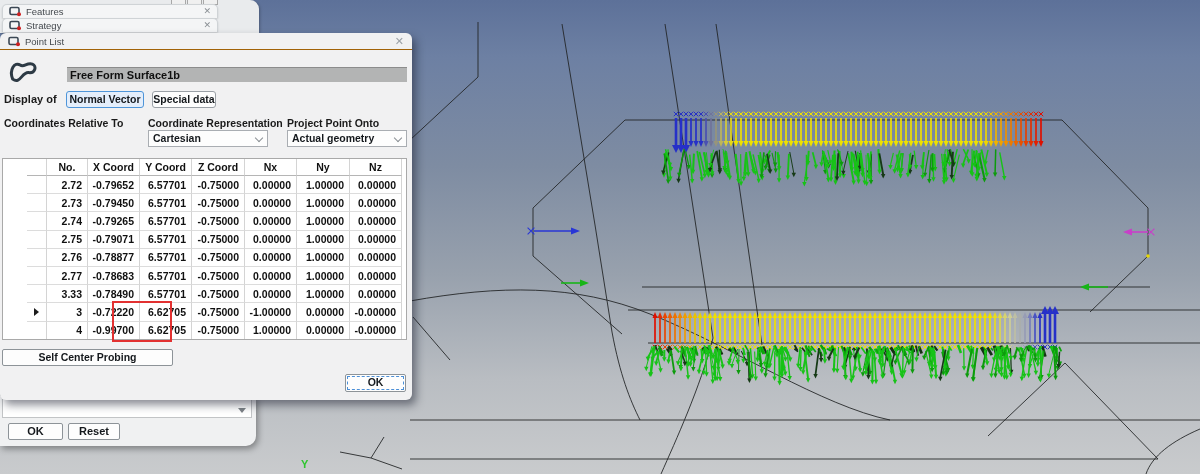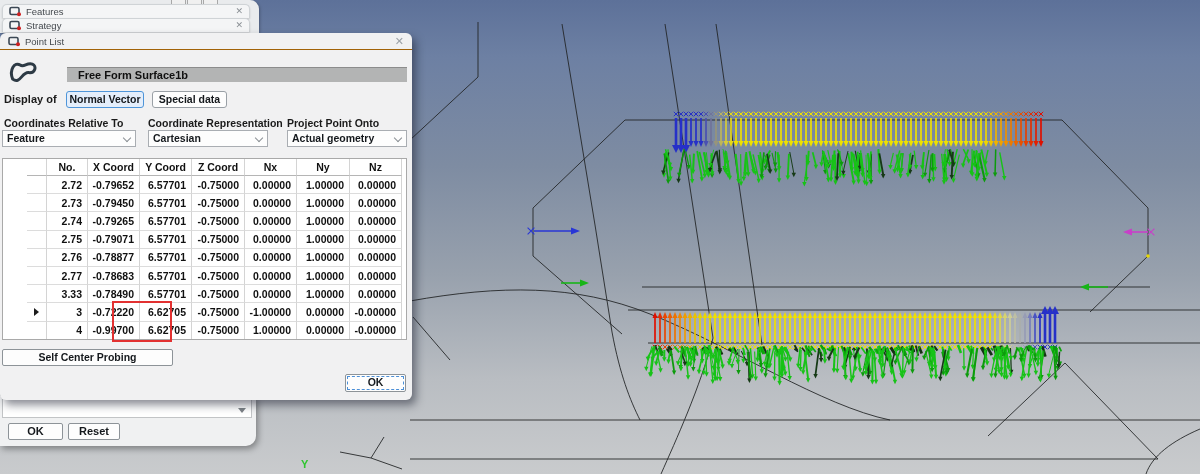--- a/index.html
+++ b/index.html
@@ -7,43 +7,43 @@
         font-family:"Liberation Sans",sans-serif;-webkit-font-smoothing:antialiased;}
   
   #scene{position:absolute;inset:0;
      background:linear-gradient(180deg,#5d7199 0%,#6d80a3 12%,#7e8ca2 35%,#98a1ad 58%,#b9bdc2 80%,#c9cbcd 100%);}
   #scenesvg{position:absolute;inset:0;width:1200px;height:474px;}
   
   #backing{position:absolute;left:0;top:0;width:259px;height:33px;background:#e9ebed;
      border-radius:0 9px 0 0;box-shadow:1px 1px 3px rgba(0,0,0,.25);z-index:10;}
   .minibtn{position:absolute;top:0;width:15px;height:5px;background:#f0f0f0;border:1px solid #a8a8a8;
      border-top:none;box-sizing:border-box;z-index:11;}
-  .bar{position:absolute;left:2px;width:248px;height:14px;background:#f4f5f6;border:1px solid #cfd3d6;
+  .bar{position:absolute;left:2px;width:216px;height:14px;background:#f4f5f6;border:1px solid #cfd3d6;
      border-bottom:none;border-radius:5px 5px 0 0;display:flex;align-items:center;gap:4px;
      padding:0 6px;box-sizing:border-box;z-index:12;box-shadow:0 1px 2px rgba(0,0,0,.15);}
   .bar .ttl{font-size:9.5px;color:#44494e;}
   .bar .x{margin-left:auto;font-size:9px;color:#8b9095;line-height:9px;cursor:default;}
   .picon{width:13px;height:11px;flex:0 0 13px;}
   
   #pointlist{position:absolute;left:0;top:33px;width:412px;height:367px;background:#f1f1f2;
      border-radius:6px;box-shadow:4px 5px 9px rgba(25,30,45,.5);z-index:30;}
   #pointlist *{box-sizing:border-box;}
   #pl-head{position:absolute;left:0;top:0;width:100%;height:17px;display:flex;align-items:center;
      gap:4px;padding:0 8px;border-bottom:1px solid #a16207;}
   #pl-head .ttl{font-size:9.5px;color:#44494e;}
   #pl-head .x{margin-left:auto;font-size:11px;color:#9aa0a6;}
   #freeform{position:absolute;left:8px;top:24px;width:30px;height:33px;}
   #namefield{position:absolute;left:67px;top:34px;width:340px;height:15px;background:#b3b4b4;
-     border-top:1px solid #8c8c8c;font-size:11px;font-weight:bold;color:#101010;line-height:14px;padding-left:11px;}
+     border-top:1px solid #8c8c8c;font-size:11px;font-weight:bold;color:#101010;line-height:14px;padding-left:3px;}
   .lbl{position:absolute;font-size:11px;font-weight:bold;color:#1a1a1a;}
   .lblsm{position:absolute;font-size:10.5px;font-weight:bold;color:#1a1a1a;}
   .tabbtn{position:absolute;top:58px;height:17px;font-size:10.5px;font-weight:bold;color:#14181c;
      text-align:center;line-height:15px;border-radius:3px;}
   #btn-normal{left:66px;width:78px;background:#e4eefb;border:1px solid #4e95d9;}
-  #btn-special{left:152px;width:75px;background:#fdfdfd;border:1px solid #9aa0a6;}
+  #btn-special{left:152px;width:64px;background:#fdfdfd;border:1px solid #9aa0a6;}
   .dd{position:absolute;top:97px;height:17px;background:#fdfdfd;border:1px solid #a9adb2;
      font-size:10.5px;font-weight:bold;color:#14181c;line-height:15px;padding-left:4px;}
   .chev{position:absolute;right:5px;top:4px;width:6px;height:6px;border-left:1.4px solid #8a8f94;
      border-bottom:1.4px solid #8a8f94;transform:rotate(-45deg);}
   #tablewrap{position:absolute;left:2px;top:125px;width:405px;height:182px;background:#fff;
      border:1px solid #a9a9a9;overflow:hidden;padding-left:24px;}
   #tgridhead{display:grid;grid-template-columns:20px 41px 52px 52px 53px 52px 53px 52px;height:17px;}
   #tgridbody{display:grid;grid-template-columns:20px 41px 52px 52px 53px 52px 53px 52px;grid-auto-rows:18.2px;}
   .tc{border-right:1px solid #d4d4d4;border-bottom:1px solid #dcdcdc;font-size:10.5px;font-weight:bold;
      color:#101010;display:flex;align-items:center;justify-content:flex-end;padding-right:5px;background:#fff;}
@@ -1354,24 +1354,20 @@
     <div id="namefield">Free Form Surface1b</div>
 
     <span class="lbl" style="left:4px;top:60px">Display of</span>
     <div class="tabbtn" id="btn-normal">Normal Vector</div>
     <div class="tabbtn" id="btn-special">Special data</div>
 
     <span class="lblsm" style="left:4px;top:84px">Coordinates Relative To</span>
     <span class="lblsm" style="left:148px;top:84px">Coordinate Representation</span>
     <span class="lblsm" style="left:287px;top:84px">Project Point Onto</span>
 
-    <div class="dd" style="left:2px;width:134px">
-      <span>Feature</span>
-      <span class="chev"></span>
-    </div>
     <div class="dd" style="left:148px;width:120px">
       <span>Cartesian</span>
       <span class="chev"></span>
     </div>
     <div class="dd" style="left:287px;width:120px">
       <span>Actual geometry</span>
       <span class="chev"></span>
     </div>
 
     <div id="tablewrap">

